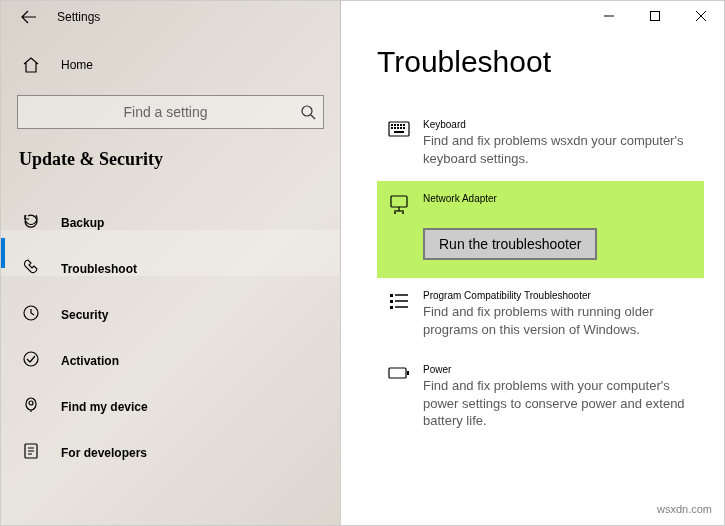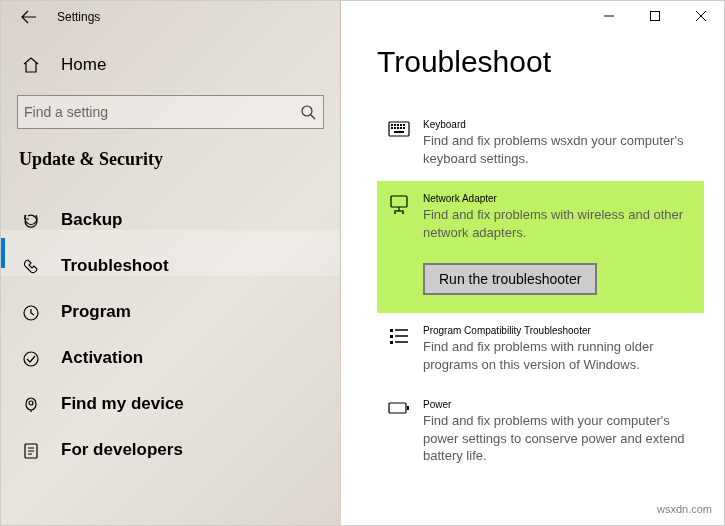--- a/index.html
+++ b/index.html
@@ -10,27 +10,27 @@
       background: linear-gradient(135deg, #d8d2ca 0%, #e4dfd8 40%, #e8e4de 60%, #dcd6cf 100%);
       position: relative;
       border-right: 1px solid rgba(0,0,0,0.08);
     }
     .titlebar { height: 32px; display: flex; align-items: center; padding-left: 12px; }
     .back-btn { width: 32px; height: 32px; display: flex; align-items: center; justify-content: center; cursor: pointer; }
     .app-title { font-size: 12px; color: #000; margin-left: 12px; }
     .nav { padding: 8px 0 0 0; }
     .home-row { display: flex; align-items: center; height: 48px; padding-left: 18px; cursor: pointer; }
     .home-row .icon, .nav-item .icon { width: 24px; display: flex; align-items: center; justify-content: center; }
-    .home-row .label, .nav-item .label { margin-left: 18px; font-size: 17px; color: #000; }
+    .home-row .label, .nav-item .label { margin-left: 18px; font-size: 12px; color: #000; }
     .search-row { padding: 6px 16px 10px 16px; }
     .search-box { position: relative; }
     .search-input {
       width: 100%; height: 34px; border: 1px solid rgba(0,0,0,0.4);
-      background: rgba(255,255,255,0.35); padding: 0 34px 0 6px; font-size: 14px;
-      outline: none; color: #333;
+      background: rgba(255,255,255,0.35); padding: 0 34px 0 24px; font-size: 14px;
+      outline: none; color: #333; text-align: center;
     }
     .search-input::placeholder { color: #666; }
     .search-icon { position: absolute; right: 8px; top: 50%; transform: translateY(-50%); }
     .section-header { font-size: 18px; font-weight: 600; padding: 10px 18px 14px 18px; font-family: Liberation Serif, serif; }
     .nav-item { display: flex; align-items: flex-end; height: 46px; padding-left: 18px; cursor: pointer; position: relative; font-weight: bold; }
     .nav-item.selected::before { content: ""; position: absolute; left: 0; top: 8px; bottom: 8px; width: 4px; background: #0078d7; }
     .nav-item.selected { background: rgba(255,255,255,0.25); }
     .content { flex: 1; height: 100%; background: #fff; position: relative; display: flex; flex-direction: column; }
     .win-controls { position: absolute; top: 0; right: 0; display: flex; }
     .win-btn { width: 46px; height: 30px; display: flex; align-items: center; justify-content: center; cursor: pointer; font-size: 13px; font-family: "Segoe UI Symbol", sans-serif; }
@@ -107,21 +107,21 @@
       <span class="label">Troubleshoot</span>
     </div>
 
     <div class="nav-item">
       <span class="icon">
         <svg width="18" height="18" viewBox="0 0 18 18">
             <circle cx="9" cy="9" r="7" stroke="#000" stroke-width="1.2" fill="none"></circle>
             <path d="M9 5 V9 L12 11" stroke="#000" stroke-width="1.2" fill="none"></path>
           </svg>
       </span>
-      <span class="label">Program</span>
+      <span class="label">Security</span>
     </div>
 
     <div class="nav-item">
       <span class="icon">
         <svg width="18" height="18" viewBox="0 0 18 18">
             <circle cx="9" cy="9" r="7" stroke="#000" stroke-width="1.2" fill="none"></circle>
             <path d="M5 9 L8 12 L13 6" stroke="#000" stroke-width="1.2" fill="none"></path>
           </svg>
       </span>
       <span class="label">Activation</span>
@@ -202,21 +202,20 @@
         <svg width="22" height="20" viewBox="0 0 22 20">
             <rect x="3" y="1" width="16" height="11" rx="1" stroke="#000" stroke-width="1.2" fill="none"></rect>
             <line x1="11" y1="12" x2="11" y2="16" stroke="#000" stroke-width="1.2"></line>
             <line x1="6" y1="16" x2="16" y2="16" stroke="#000" stroke-width="1.2"></line>
             <circle cx="7" cy="18" r="1" fill="#000"></circle>
             <circle cx="15" cy="18" r="1" fill="#000"></circle>
           </svg>
       </div>
       <div class="ti-body">
         <div class="ti-title">Network Adapter</div>
-        <div class="ti-desc">Find and fix problems with wireless and other network adapters.</div>
         <button class="run-btn">Run the troubleshooter</button>
       </div>
     </div>
 
     <div class="troubleshoot-item">
       <div class="ti-icon">
         <svg width="20" height="20" viewBox="0 0 20 20">
             <rect x="1" y="2" width="3" height="3" fill="#000"></rect>
             <rect x="1" y="8" width="3" height="3" fill="#000"></rect>
             <rect x="1" y="14" width="3" height="3" fill="#000"></rect>

